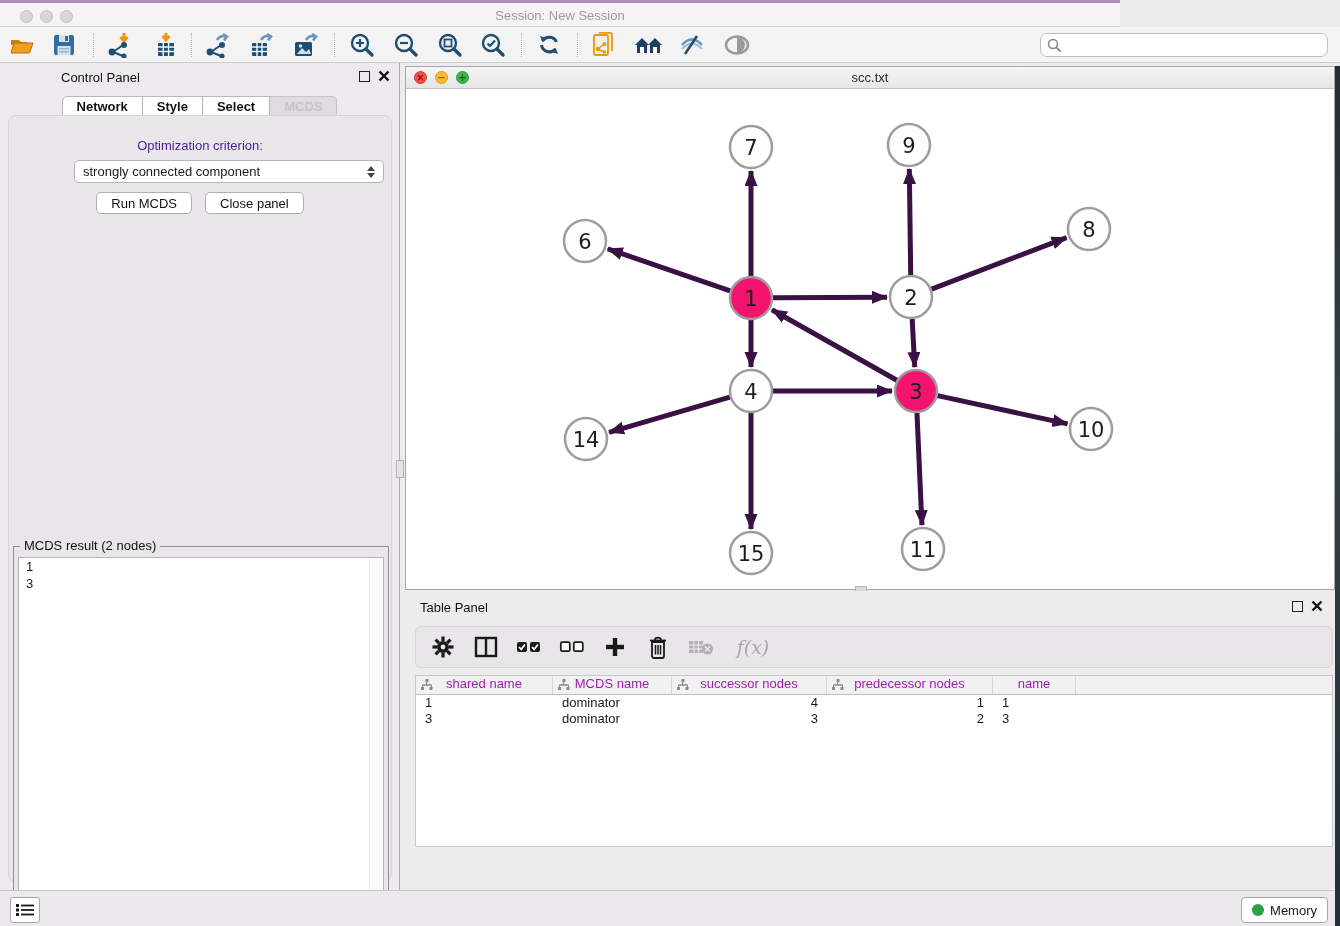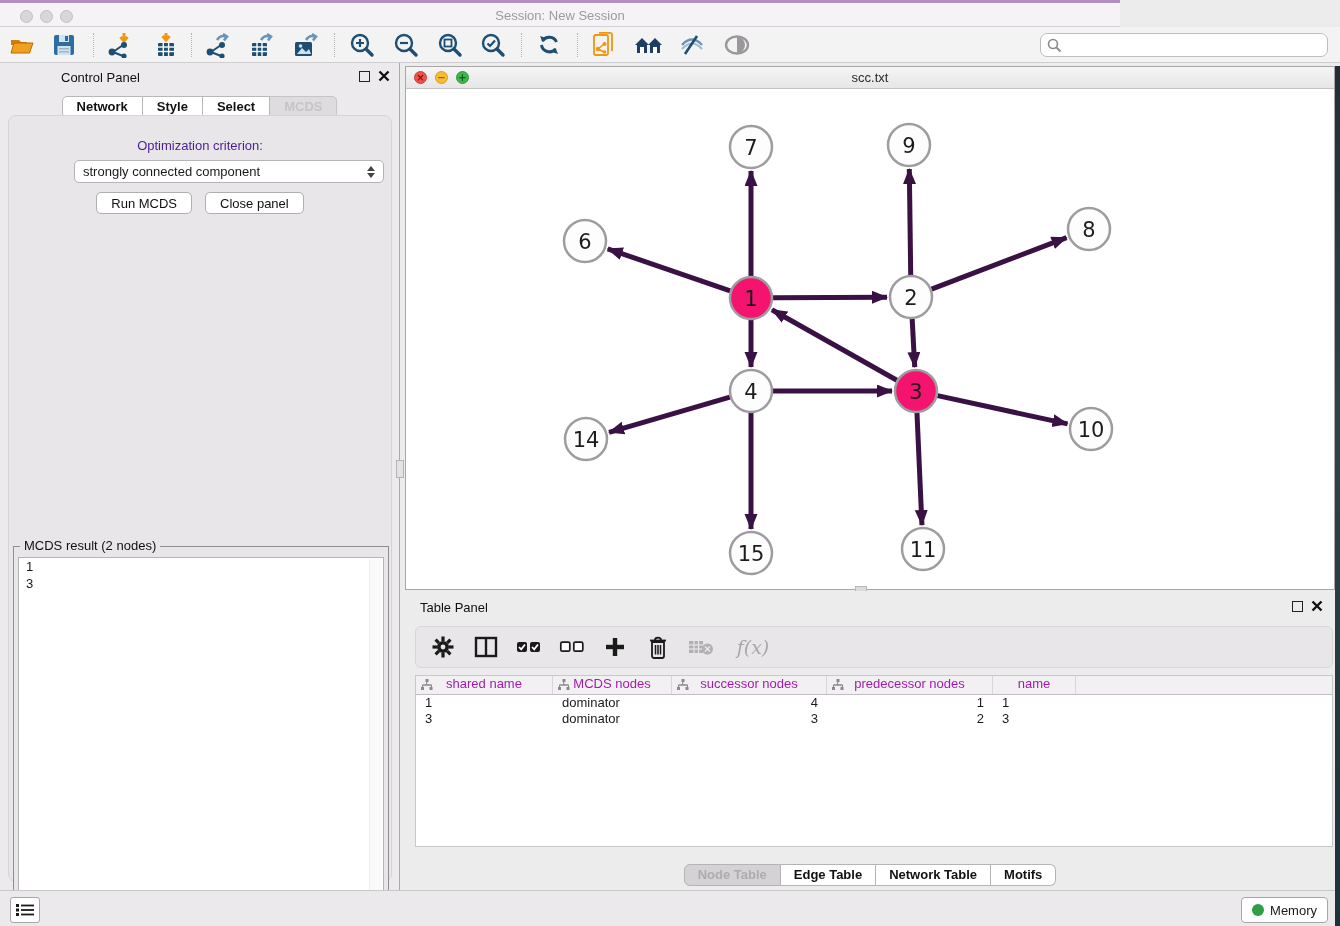--- a/index.html
+++ b/index.html
@@ -495,21 +495,21 @@
       </div>
       <div class="th-cell">
         <svg class="th-icon" width="12" height="12" viewBox="0 0 12 12">
             <g fill="#8a888a">
               <rect x="4.5" y="0" width="3" height="3"></rect>
               <rect x="0" y="8" width="3" height="3"></rect>
               <rect x="8.5" y="8" width="3" height="3"></rect>
               <path d="M5.7 3 v3 M1.5 8 v-2 h9 v2 M1.5 6 h9" stroke="#8a888a" fill="none" stroke-width="1"></path>
             </g>
           </svg>
-        <span>MCDS nodes</span>
+        <span>MCDS name</span>
       </div>
       <div class="th-cell">
         <svg class="th-icon" width="12" height="12" viewBox="0 0 12 12">
             <g fill="#8a888a">
               <rect x="4.5" y="0" width="3" height="3"></rect>
               <rect x="0" y="8" width="3" height="3"></rect>
               <rect x="8.5" y="8" width="3" height="3"></rect>
               <path d="M5.7 3 v3 M1.5 8 v-2 h9 v2 M1.5 6 h9" stroke="#8a888a" fill="none" stroke-width="1"></path>
             </g>
           </svg>
@@ -544,26 +544,20 @@
           <div class="t-cell al">3</div>
           <div class="t-cell al">dominator</div>
           <div class="t-cell ar">3</div>
           <div class="t-cell ar">2</div>
           <div class="t-cell al">3</div>
           <div class="t-cell"></div>
         </div>
       </div>
   </div>
 
-  <div class="tp-tabs">
-    <div class="tp-tab active">Node Table</div>
-    <div class="tp-tab">Edge Table</div>
-    <div class="tp-tab">Network Table</div>
-    <div class="tp-tab">Motifs</div>
-  </div>
 </div>
 
 <div class="statusbar">
   <div class="list-btn">
     <svg width="18" height="14" viewBox="0 0 18 14">
       <g fill="#1a1a1a">
         <rect x="0" y="1" width="3" height="3"></rect>
           <rect x="5" y="1.6" width="13" height="1.8"></rect>
         <rect x="0" y="5.5" width="3" height="3"></rect>
           <rect x="5" y="6.1" width="13" height="1.8"></rect>

